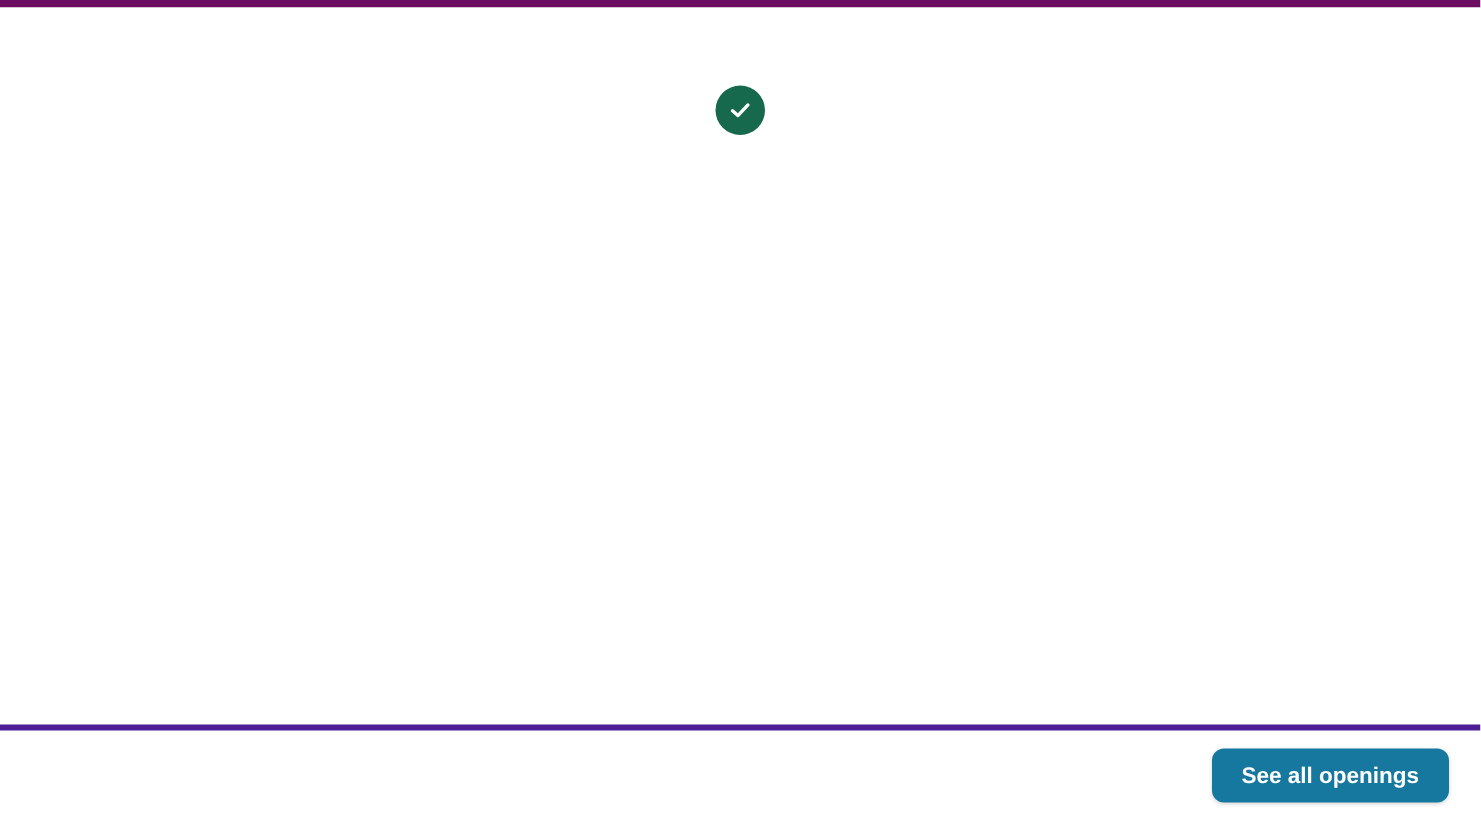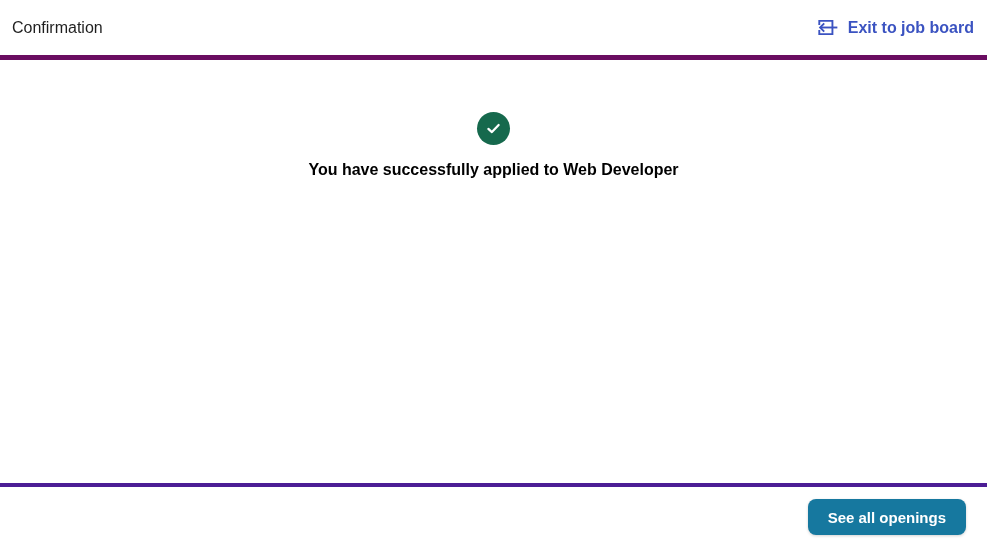--- a/index.html
+++ b/index.html
@@ -107,43 +107,28 @@
     border-radius: 8px;
     cursor: pointer;
     box-shadow: 0 1px 3px rgba(0,0,0,0.18);
   }
 </style>
 </head>
 <body>
 
 <div class="page">
 
-  <header class="header">
-    <div class="page-title">Confirmation</div>
-
-    <a class="exit-link">
-      <span class="exit-icon">
-        <svg viewBox="0 0 28 24" fill="none" stroke="#3b53c1" stroke-width="2.3">
-          <path d="M4 9 V4 H20 V20 H4 V15"></path>
-          <path d="M26 12 H5"></path>
-          <path d="M10 7 L5 12 L10 17"></path>
-        </svg>
-      </span>
-      <span>Exit to job board</span>
-    </a>
-  </header>
 
   <div class="header-rule"></div>
 
   <main class="main">
     <span class="check-circle">
       <svg viewBox="0 0 24 24" fill="none" stroke="#ffffff" stroke-width="2.8" stroke-linecap="round" stroke-linejoin="round">
         <path d="M5.5 12.5 L10 16.5 L18.5 7.5"></path>
       </svg>
     </span>
-    <h2 class="success-message">You have successfully applied to Web Developer</h2>
   </main>
 
   <footer class="footer">
     <button class="primary-button">See all openings</button>
   </footer>
 
 </div>
 
 </body></html>

